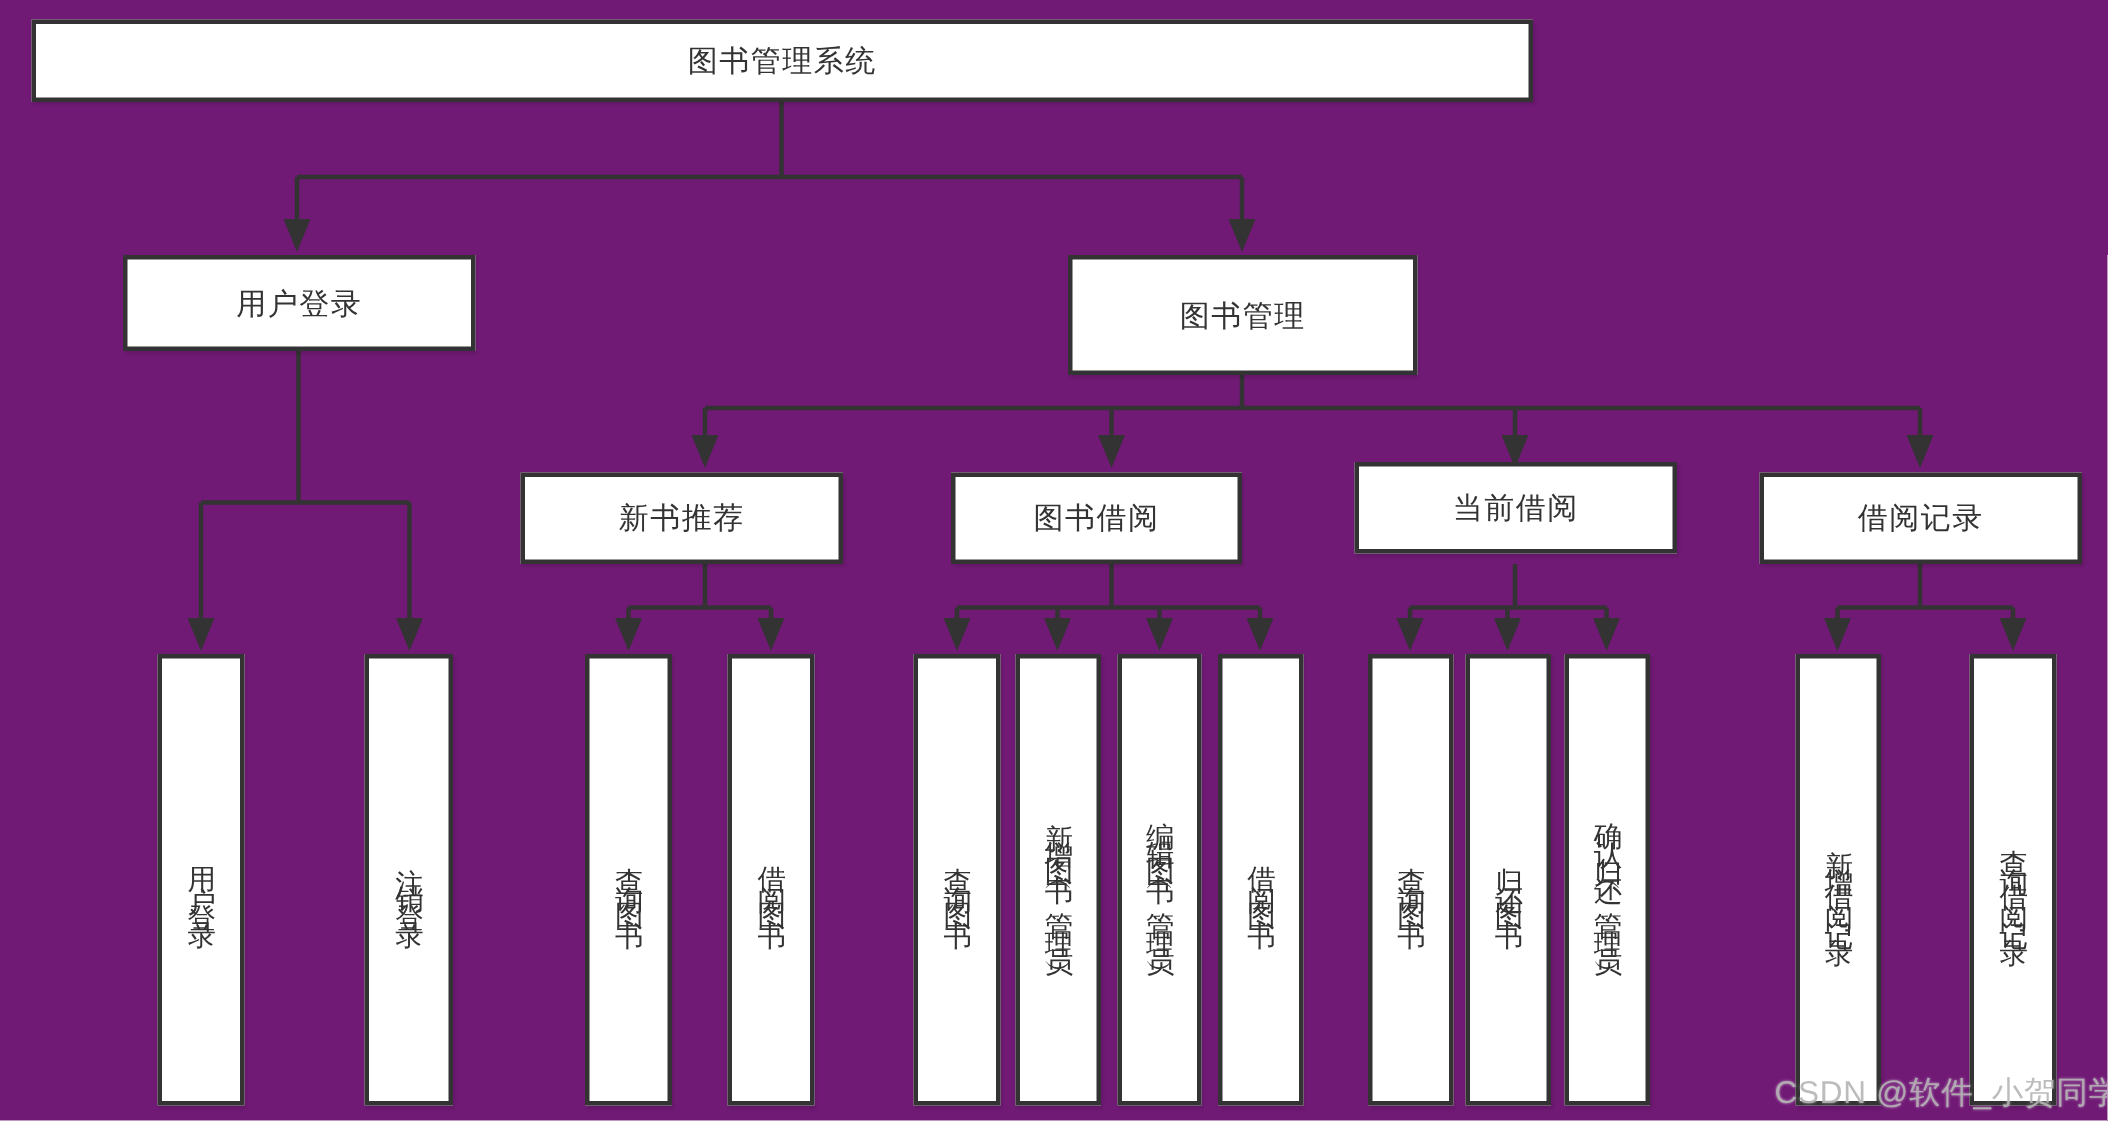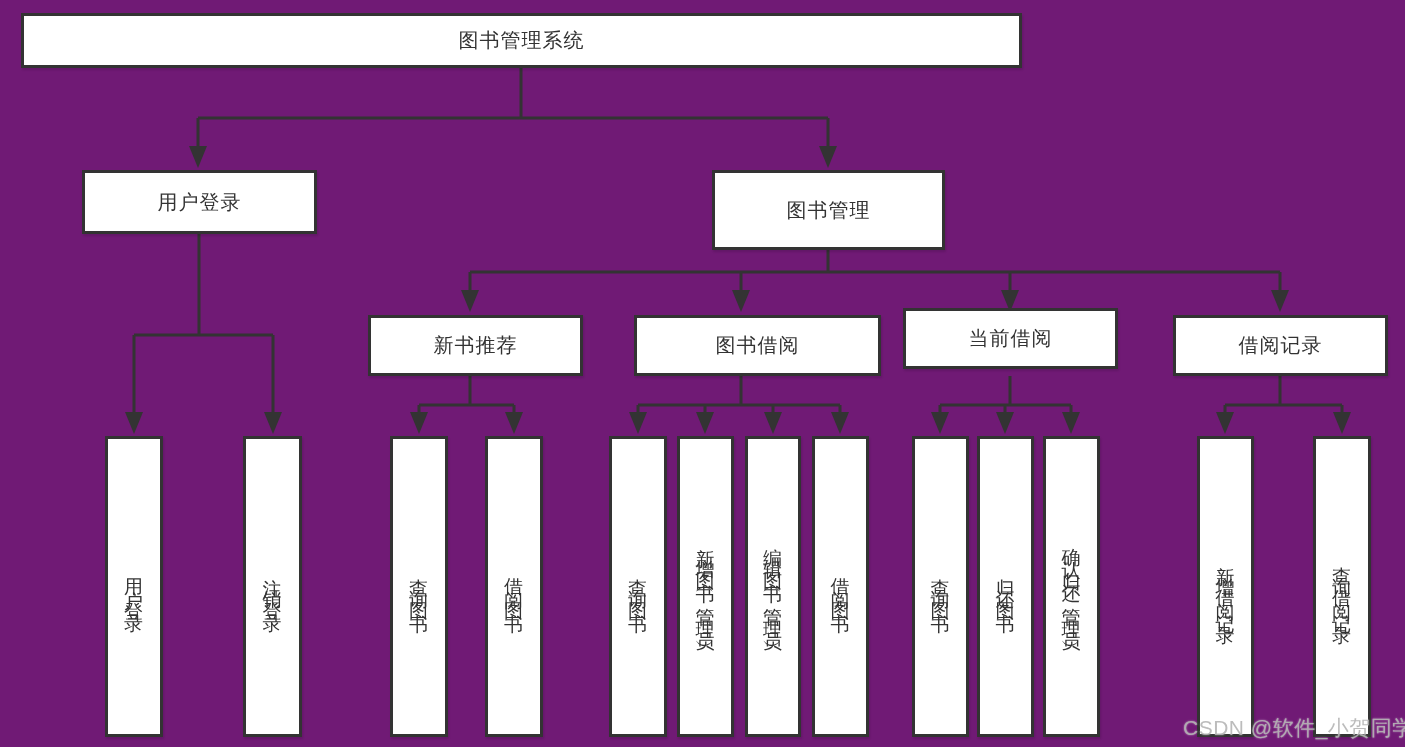--- a/index.html
+++ b/index.html
@@ -110,22 +110,22 @@
       <polygon points="1216,412 1234,412 1225,434"></polygon>
       <polygon points="1333,412 1351,412 1342,434"></polygon>
     </g>
   </svg>
 
   <div class="hbox" style="left:21px; top:13px; width:1001px; height:55px;">图书管理系统</div>
 
   <div class="hbox" style="left:82px; top:170px; width:235px; height:64px;">用户登录</div>
   <div class="hbox" style="left:712px; top:170px; width:233px; height:80px;">图书管理</div>
 
-  <div class="hbox" style="left:368px; top:315px; width:215px; height:61px;">新书推荐</div>
-  <div class="hbox" style="left:634px; top:315px; width:247px; height:61px;">图书借阅</div>
+  <div class="hbox" style="left:347px; top:315px; width:215px; height:61px;">新书推荐</div>
+  <div class="hbox" style="left:634px; top:315px; width:194px; height:61px;">图书借阅</div>
   <div class="hbox" style="left:903px; top:308px; width:215px; height:61px;">当前借阅</div>
   <div class="hbox" style="left:1173px; top:315px; width:215px; height:61px;">借阅记录</div>
 
   <div class="vbox" style="left:105px; width:58px;">用户登录</div>
   <div class="vbox" style="left:243px; width:59px;">注销登录</div>
 
   <div class="vbox" style="left:390px; width:58px;">查询图书</div>
   <div class="vbox" style="left:485px; width:58px;">借阅图书</div>
 
   <div class="vbox" style="left:609px; width:58px;">查询图书</div>

